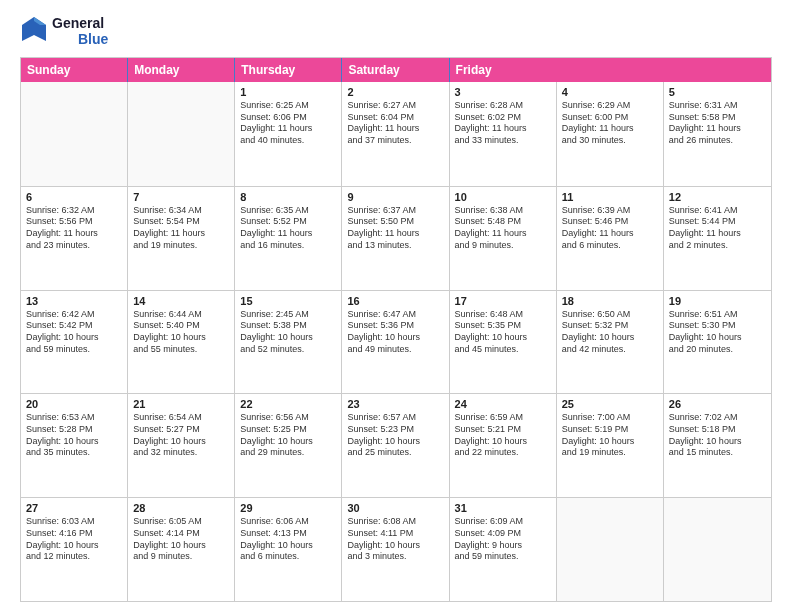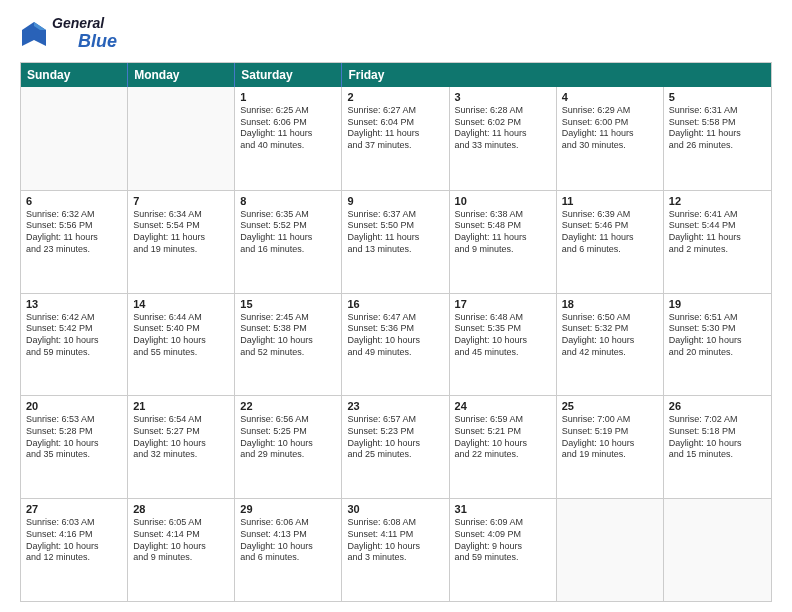--- a/index.html
+++ b/index.html
@@ -18,22 +18,21 @@
       flex-direction: column;
     }
     .header {
       display: flex;
       justify-content: space-between;
       align-items: flex-start;
       margin-bottom: 10px;
     }
     .logo {
       display: flex;
-      align-items: center;
-      font-style: italic;
+      align-items: flex-start;
     }
     .logo-icon {
       width: 28px;
       height: 28px;
       margin-right: 4px;
     }
     .title-block {
       text-align: right;
     }
     .month-title {
@@ -47,21 +46,21 @@
     }
     .calendar {
       flex: 1;
       display: flex;
       flex-direction: column;
       border: 1px solid #ccc;
     }
     .cal-header {
       display: grid;
       grid-template-columns: repeat(7, 1fr);
-      background: #0f766e;
+      background: #ec4899;
     }
     .cal-header-cell {
       color: #fff;
       font-size: 12px;
       font-weight: bold;
       padding: 5px 6px;
       text-align: left;
       border-right: 1px solid #4478c8;
     }
     .cal-header-cell:last-child { border-right: none; }
@@ -103,33 +102,34 @@
 
 <div class="page">
   <div class="header">
     <div class="logo">
       <svg class="logo-icon" viewBox="0 0 28 28">
         <polygon points="14,2 26,10 26,26 14,20 2,26 2,10" fill="#2962b8"></polygon>
         <polygon points="14,2 26,10 20,10 14,6" fill="#4a8fd4"></polygon>
       </svg>
       <div>
         <div style="font-size:14px;font-weight:bold;color:#1a1a2e;">General</div>
-        <div style="font-size:18px;font-weight:bold;color:#2962b8;padding-left:26px;">Blue</div>
+        <div style="font-size:14px;font-weight:bold;color:#2962b8;padding-left:26px;">Blue</div>
       </div>
     </div>
     <div class="title-block">
       <div class="month-title"></div>
       <div class="subtitle"></div>
     </div>
   </div>
 
   <div class="calendar">
     <div class="cal-header">
     <div class="cal-header-cell">Sunday</div>
         <div class="cal-header-cell">Monday</div>
+        <div class="cal-header-cell">Thursday</div>
         <div class="cal-header-cell">Saturday</div>
         <div class="cal-header-cell">Friday</div>
       </div>
     <div class="cal-body">
     <div class="cal-row">
           <div class="cal-cell empty"></div>
           <div class="cal-cell empty"></div>
           <div class="cal-cell">
             <div class="day-num">1</div>
             <div class="cell-line">Sunrise: 6:25 AM</div>

